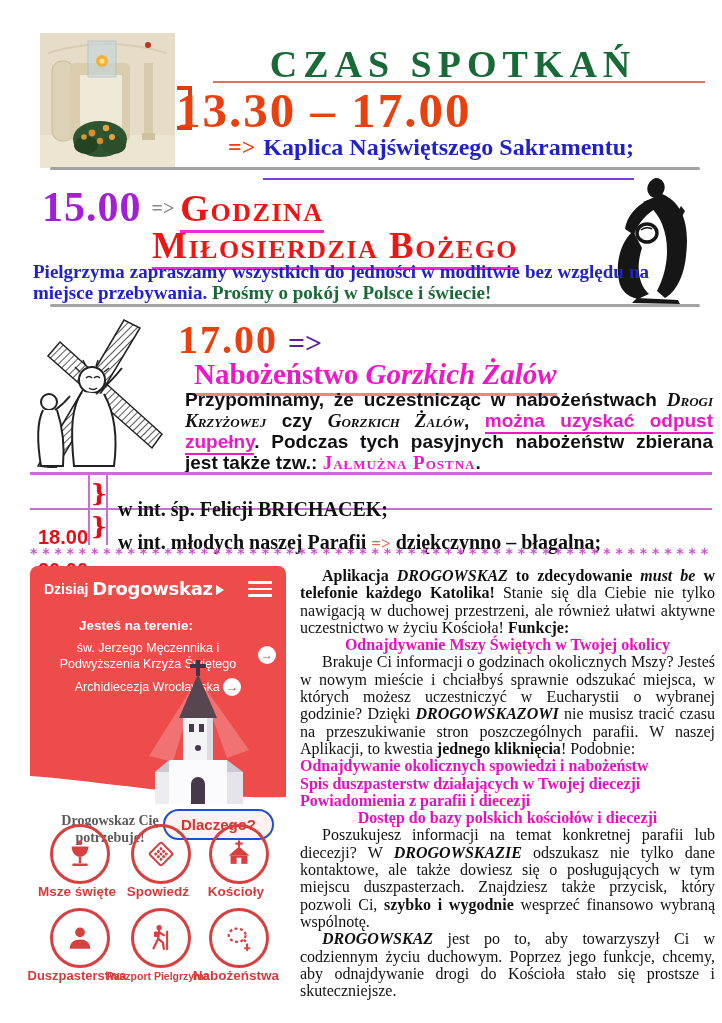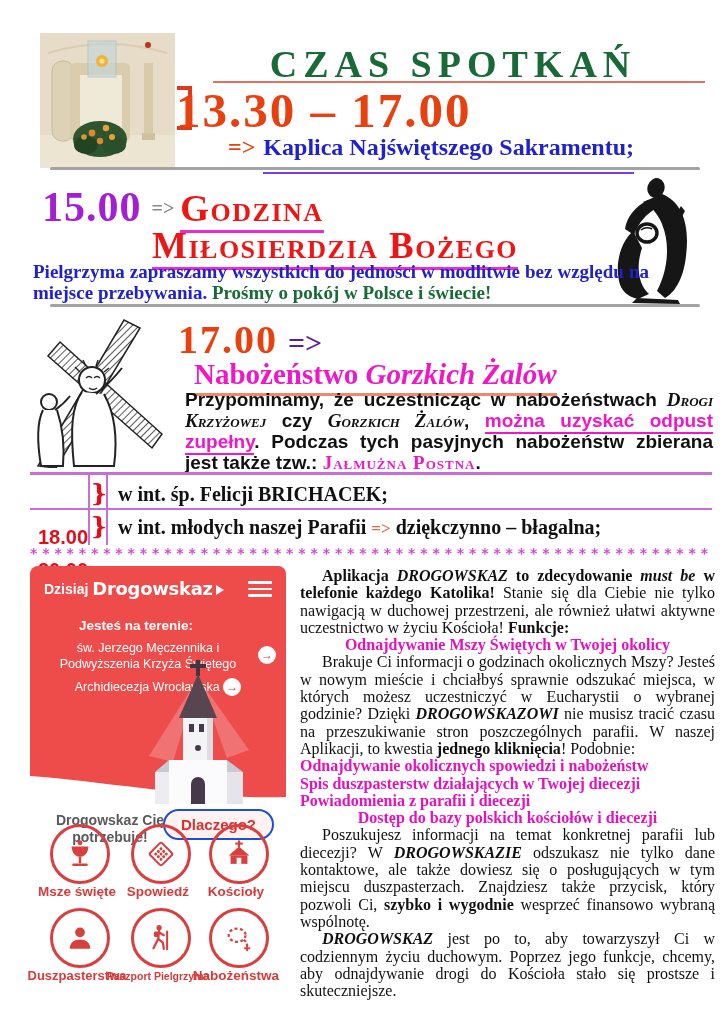--- a/index.html
+++ b/index.html
@@ -10,21 +10,21 @@
   
   .chapel{left:40px;top:33px;width:135px;height:135px;}
   .red-bracket{left:177px;top:86px;width:11px;height:36px;
      border-top:4px solid #e03a1c;border-right:4px solid #e03a1c;border-bottom:4px solid #e03a1c;}
   .main-title{left:198px;top:42px;width:510px;text-align:center;color:#1a6a38;
      font-size:38px;font-weight:bold;letter-spacing:6px;white-space:nowrap;}
   .title-underline{left:213px;top:81px;width:492px;height:2px;background:#e4705e;}
   .time-range{left:176px;top:82px;font-size:49px;font-weight:bold;color:#e8400e;letter-spacing:2px;}
   .kaplica-line{left:228px;top:134px;font-size:24px;font-weight:bold;white-space:nowrap;}
   .kaplica-arrow{color:#e8400e;margin-right:8px;}
-  .kaplica-text{color:#2121cc;border-bottom:2px solid #7d3ed8;padding-bottom:12px;}
+  .kaplica-text{color:#2121cc;border-bottom:2px solid #7d3ed8;padding-bottom:18px;}
   .gray-line{height:3px;background:#a3a3a3;border-radius:2px;}
   .gl1{left:50px;top:167px;width:650px;}
   .gl2{left:50px;top:304px;width:650px;}
 
   
   .mercy-line1{left:42px;top:183px;white-space:nowrap;}
   .t1500{color:#a21fd6;font-size:42px;font-weight:bold;letter-spacing:1px;}
   .small-arrow{color:#8a8a8a;font-size:20px;font-weight:bold;margin:0 6px 0 10px;vertical-align:6px;}
   .redcaps{color:#ee1515;font-size:37px;font-weight:bold;font-variant:small-caps;
      letter-spacing:1.5px;border-bottom:3px solid #f02ad0;padding-bottom:1px;}
@@ -52,21 +52,21 @@
 
   
   .violet-line{left:30px;top:472px;width:682px;height:3px;background:#c76fd2;}
   .vline{width:2px;background:#c76fd2;top:475px;height:70px;}
   .vl1{left:88px;} .vl2{left:106px;}
   .hmid{left:30px;top:508px;width:682px;height:2px;background:#c76fd2;}
   .int-time{font-family:"Liberation Sans",sans-serif;font-size:20px;font-weight:bold;color:#e0101a;margin-top:44px;}
   .it1{left:38px;top:482px;} .it2{left:38px;top:515px;}
   .brace{font-family:"DejaVu Serif",serif;font-size:25px;color:#e0101a;font-weight:bold;}
   .br1{left:91px;top:479px;} .br2{left:91px;top:512px;}
-  .int-text{font-size:20px;font-weight:bold;color:#101010;white-space:nowrap;}
+  .int-text{font-size:20px;font-weight:bold;color:#101010;white-space:nowrap;margin-top:15px;}
   .ix1{left:118px;top:483px;} .ix2{left:118px;top:516px;}
   .row2-arrow{color:#e06a50;font-size:17px;}
 
   .asterisks{left:30px;top:545px;width:682px;text-align:center;color:#cf4ecf;
      font-family:"DejaVu Sans",sans-serif;font-size:14px;font-weight:bold;white-space:nowrap;overflow:hidden;}
 
   
   .app-card{left:30px;top:566px;width:256px;height:444px;font-family:"Liberation Sans",sans-serif;}
   .app-red{position:absolute;left:0;top:0;width:256px;height:238px;background:#ee4b4b;border-radius:8px 8px 0 0;}
   .app-curve{position:absolute;left:0;top:200px;width:256px;height:38px;}
@@ -81,21 +81,21 @@
   .territory{position:absolute;left:0;top:52px;width:212px;text-align:center;color:#fff;
      font-size:13.5px;font-weight:bold;}
   .parish{position:absolute;left:18px;top:74px;width:200px;text-align:center;color:#fff;
      font-size:12.5px;line-height:16px;}
   .arr-circle{display:inline-block;width:18px;height:18px;border-radius:50%;background:#fff;
      color:#e04040;font-size:12px;font-weight:bold;text-align:center;line-height:18px;}
   .arr-parish{position:absolute;right:10px;top:80px;}
   .diocese-row{position:absolute;left:0;top:112px;width:256px;text-align:center;color:#fff;font-size:12.5px;}
   .church-art{position:absolute;left:112px;top:94px;width:112px;height:144px;}
   .tagline{position:absolute;left:16px;top:246px;width:128px;text-align:center;
-     color:#5a5a5a;font-size:14px;font-weight:bold;line-height:17px;}
+     color:#5a5a5a;font-size:14px;font-weight:bold;line-height:17px;font-family:Liberation Serif, serif;}
   .why-pill{position:absolute;right:12px;top:243px;padding:5px 16px;border:2px solid #1d4ed8;
      border-radius:18px;background:#fff2f0;color:#d63434;font-size:15px;font-weight:bold;cursor:pointer;}
   .feat-circle{position:absolute;width:54px;height:54px;border:3px solid #d84040;border-radius:50%;cursor:pointer;}
   .feat-circle svg{position:absolute;left:12px;top:12px;width:30px;height:30px;}
   .feat-label{position:absolute;width:110px;text-align:center;color:#d63b3b;font-weight:bold;font-size:13.5px;}
   .c1{left:20px;top:258px;} .c2{left:101px;top:258px;} .c3{left:179px;top:258px;}
   .c4{left:20px;top:342px;} .c5{left:101px;top:342px;} .c6{left:179px;top:342px;}
   .l1{left:-8px;top:318px;} .l2{left:73px;top:318px;} .l3{left:151px;top:318px;}
   .l4{left:-8px;top:402px;font-size:13px;} .l5{left:73px;top:404px;font-size:10.5px;} .l6{left:151px;top:402px;}
 

